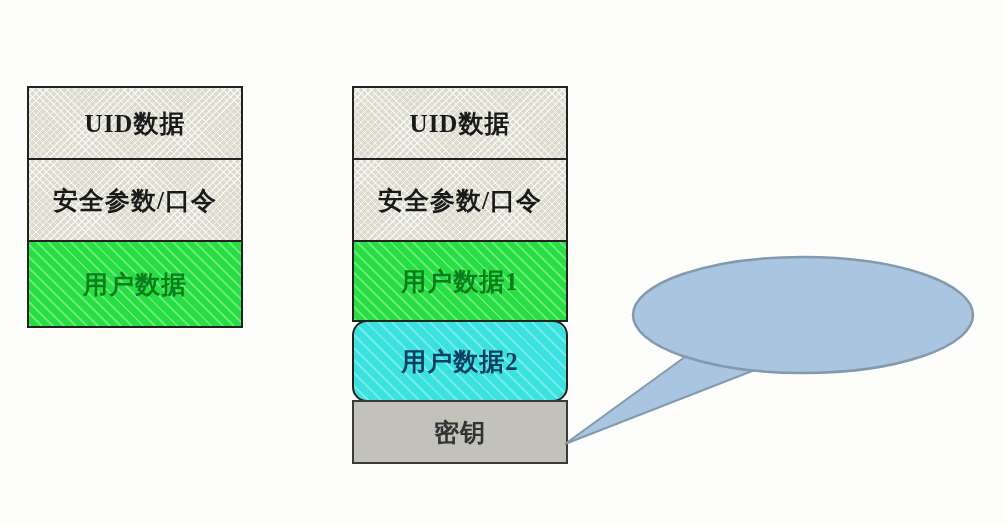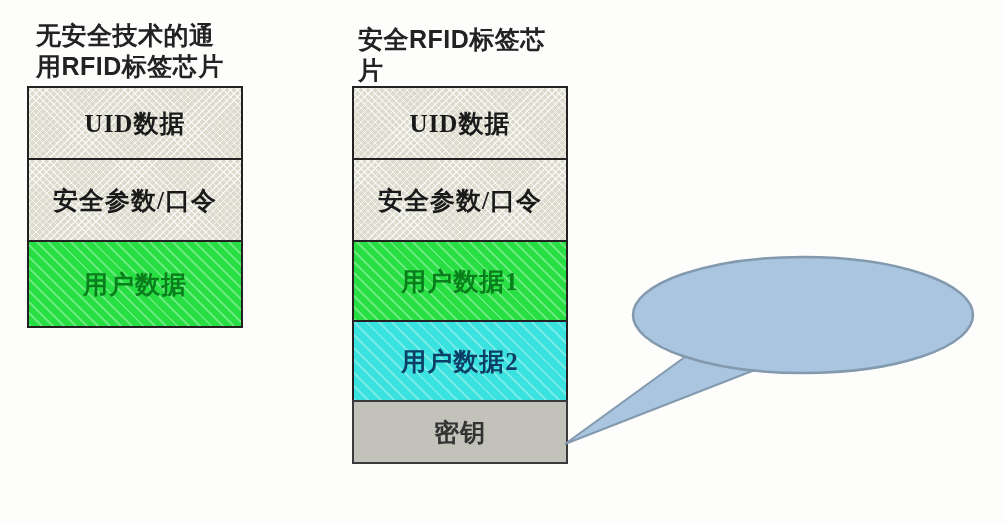--- a/index.html
+++ b/index.html
@@ -72,20 +72,21 @@
     background-image:
       repeating-linear-gradient(45deg, rgba(255,255,255,0.30) 0 2px, rgba(0,0,0,0) 2px 8px);
   }
   .hatched-green .block-label { color: #0a7d1c; }
 
   
   .hatched-cyan {
     background-color: #3ae2df;
     background-image:
       repeating-linear-gradient(45deg, rgba(255,255,255,0.30) 0 2px, rgba(0,0,0,0) 2px 9px);
+    border-radius: 15px;
   }
   .hatched-cyan .block-label { color: #0d3f66; }
 
   
   .solid-gray {
     background-color: #c2c2bb;
     border-color: #3a3a3a;
   }
   .solid-gray .block-label { color: #333333; }
 
@@ -108,29 +109,21 @@
     letter-spacing: 0.5px;
     white-space: nowrap;
   }
   .bubble-text .line3 { padding-left: 8px; }
 </style>
 </head>
 <body>
 
 <div class="canvas">
 
-  <div class="chip-title chip-title--left">
-    <div>无安全技术的通</div>
-    <div>用RFID标签芯片</div>
-  </div>
 
-  <div class="chip-title chip-title--right">
-    <div>安全RFID标签芯</div>
-    <div>片</div>
-  </div>
 
   <div class="chip chip--left">
     <div class="block hatched-beige" style="height:74px">
       <span class="block-label">UID数据</span>
     </div>
     <div class="block hatched-beige" style="height:84px">
       <span class="block-label">安全参数/口令</span>
     </div>
     <div class="block hatched-green" style="height:88px">
       <span class="block-label">用户数据</span>

